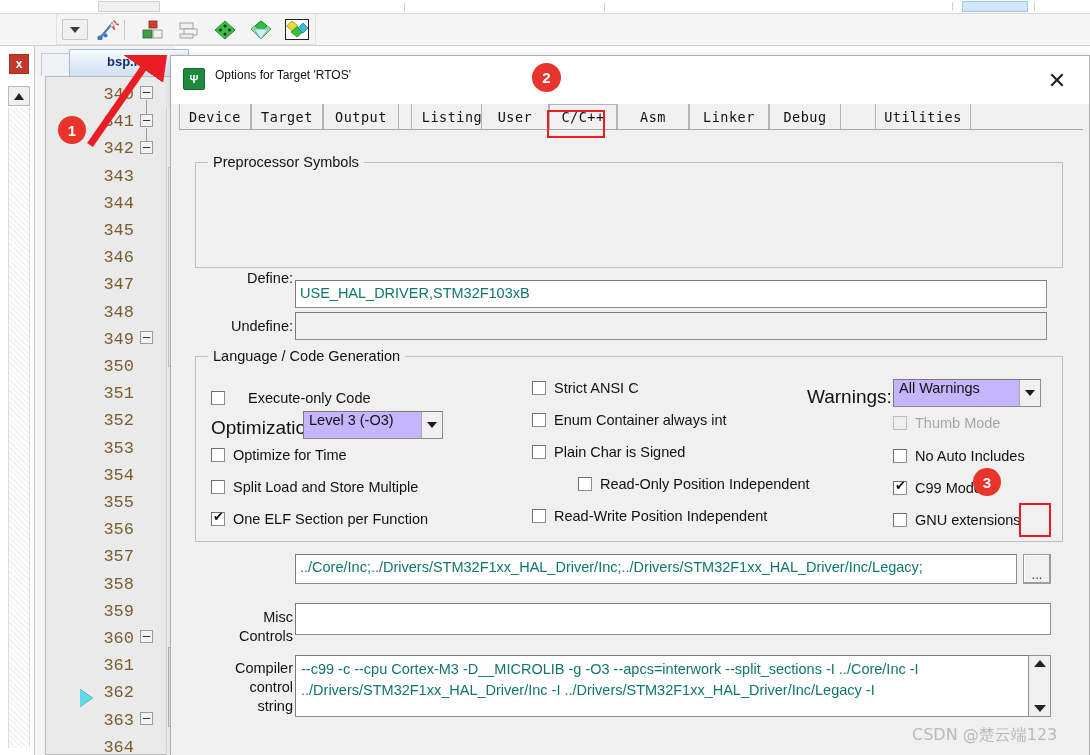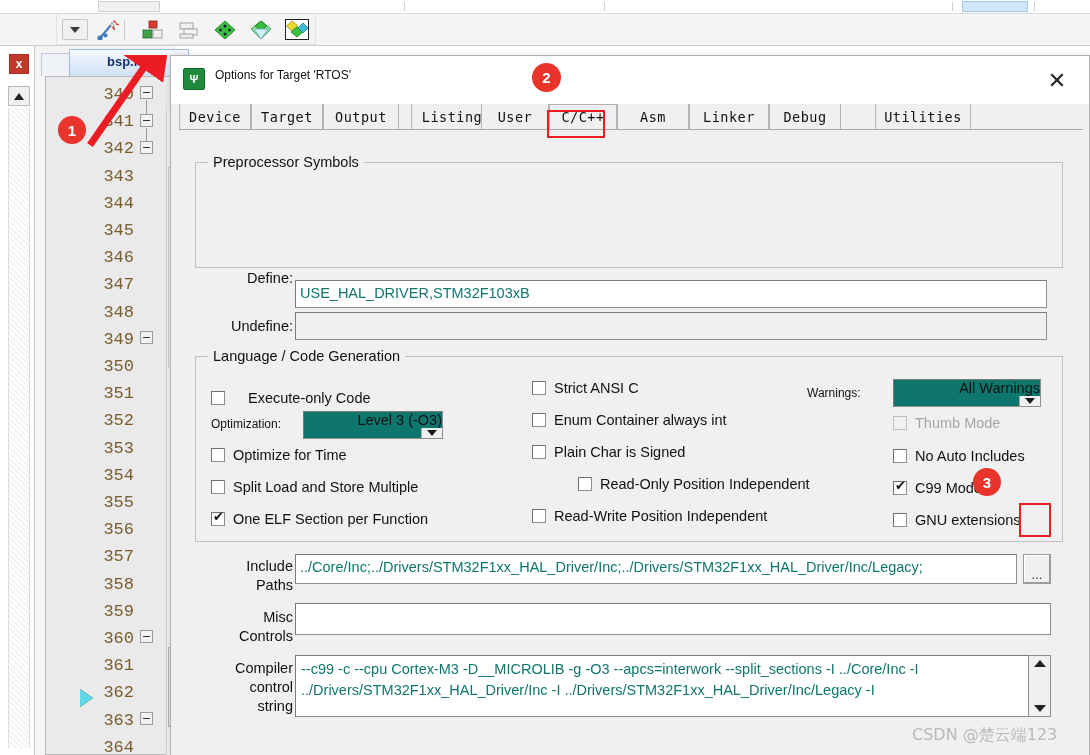--- a/index.html
+++ b/index.html
@@ -180,21 +180,21 @@
   }
 
   .group {
     position:absolute; border:1px solid #bfbfbf; background:transparent;
   }
   .group-title {
     position:absolute; top:-9px; left:12px; padding:0 5px; background:#f0f0f0;
     font-size:14.5px; color:#111;
   }
 
-  .lbl { position:absolute; font-size:12px; color:#111; }
+  .lbl { position:absolute; font-size:19px; color:#111; }
   .lbl-r { position:absolute; font-size:14.5px; color:#111; text-align:right; }
 
   .tinput {
     position:absolute; background:#ffffff;
     border:1px solid #8e8e8e; border-top-color:#7a7a7a; border-left-color:#7a7a7a;
     font-size:14.5px; color:#0f766e; padding:2px 4px; line-height:1.45;
     overflow:hidden; white-space:nowrap;
   }
   .tinput.disabled { background:#f0f0f0; }
   .tinput.multi { white-space:normal; }
@@ -206,23 +206,23 @@
     position:relative; flex:none;
   }
   .cb.checked::after {
     content:"✔"; position:absolute; left:1px; top:-4px; font-size:13px; color:#111;
   }
   .cb.dis { background:#f0f0f0; border-color:#bdbdbd; }
   .cb-lbl { font-size:14.5px; color:#111; white-space:nowrap; }
   .cb-lbl.dis { color:#a6a6a6; }
 
   .combo {
-    position:absolute; background:#0f766e; border:1px solid #8e8e8e;
+    position:absolute; background:#c4b5fd; border:1px solid #8e8e8e;
     border-top-color:#7a7a7a; border-left-color:#7a7a7a;
-    display:flex; align-items:flex-end;flex-direction:column;
+    display:flex; align-items:flex-start;
   }
   .combo-text { font-size:14.5px; color:#111; padding-left:5px; flex:1; white-space:nowrap; }
   .combo-arrow {
     width:21px; height:100%; background:#f0f0f0; border-left:1px solid #a9a9a9;
     display:flex; align-items:center; justify-content:center;
   }
   .combo-arrow::after {
     content:""; border-left:5px solid transparent; border-right:5px solid transparent;
     border-top:6px solid #1a1a1a;
   }
@@ -495,24 +495,20 @@
       </div>
       <div class="cb-row" style="left:722px; top:350px;">
         <span class="cb checked"></span>
         <span class="cb-lbl">C99 Mode</span>
       </div>
       <div class="cb-row" style="left:722px; top:382px;">
         <span class="cb"></span>
         <span class="cb-lbl">GNU extensions</span>
       </div>
 
-      <div class="lbl-r" style="left:28px; top:427px; width:94px; line-height:19px;">
-        <span>Include</span><br>
-        <span>Paths</span>
-      </div>
       <div class="tinput" style="left:124px; top:424px; width:722px; height:30px;">../Core/Inc;../Drivers/STM32F1xx_HAL_Driver/Inc;../Drivers/STM32F1xx_HAL_Driver/Inc/Legacy;</div>
       <div class="dots-btn" style="left:852px; top:424px; width:28px; height:30px;">...</div>
 
       <div class="lbl-r" style="left:18px; top:478px; width:104px; line-height:19px;">
         <span>Misc</span><br>
         <span>Controls</span>
       </div>
       <div class="tinput" style="left:124px; top:473px; width:756px; height:32px;"></div>
 
       <div class="lbl-r" style="left:14px; top:529px; width:108px; line-height:19px;">

